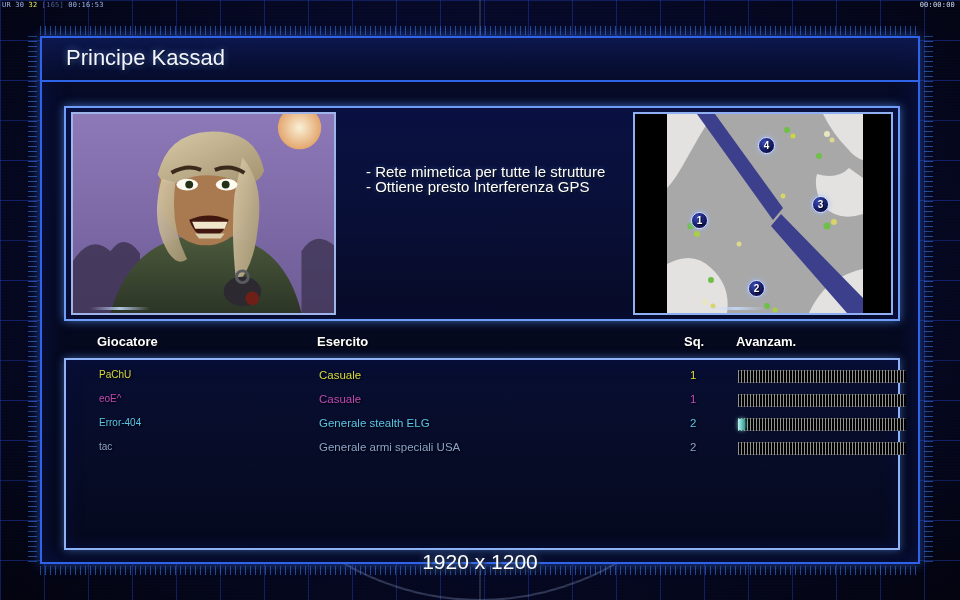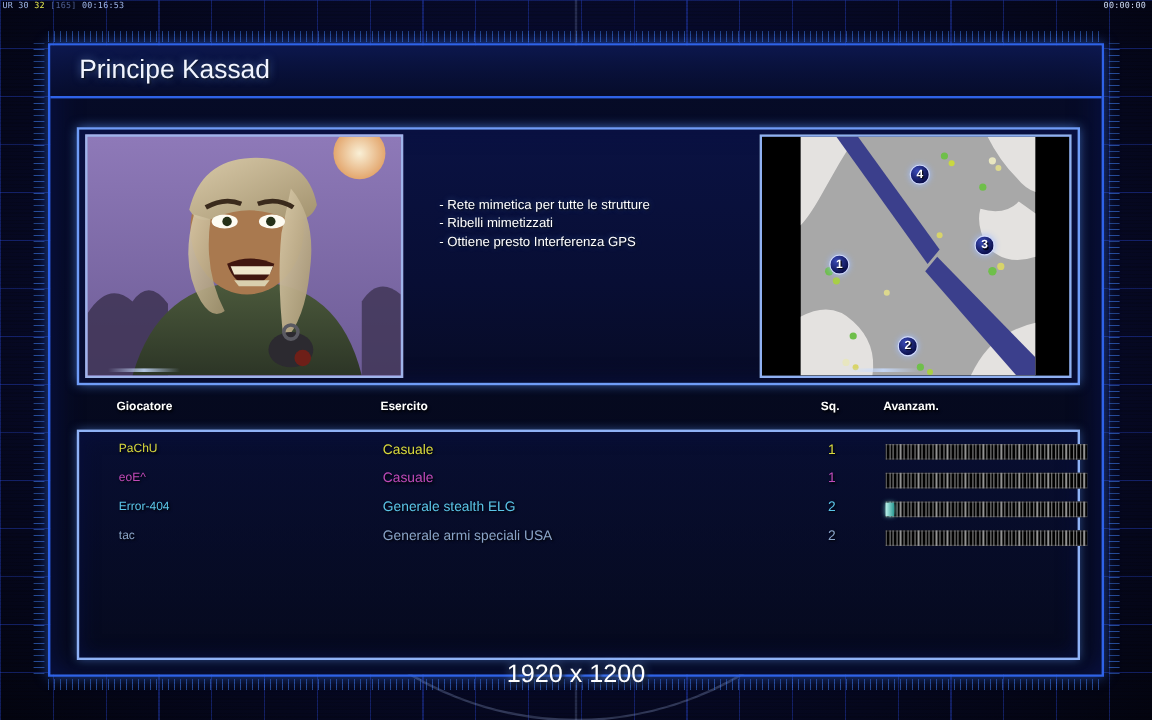--- a/index.html
+++ b/index.html
@@ -82,21 +82,21 @@
     background:linear-gradient(90deg,rgba(190,210,255,0),rgba(200,220,255,.85),rgba(190,210,255,0)); }
 
   
   #portrait{
     position:absolute; left:5px; top:4px; width:265px; height:203px;
     border:2px solid #9fb4ea; overflow:hidden; background:#7d6aa8;
   }
   
   #bullets{
     position:absolute; left:300px; top:56px; width:300px;
-    font-size:11px; line-height:15.3px; color:#ffffff;
+    font-size:15px; line-height:15.3px; color:#ffffff;
     text-shadow:1px 1px 2px #000, 0 0 5px rgba(120,170,255,.45);
   }
   #bullets div{ white-space:nowrap; }
   
   #map-box{
     position:absolute; right:5px; top:4px; width:260px; height:203px;
     border:2px solid #8fb0f2; background:#000; overflow:hidden;
   }
   #map-inner{ position:absolute; left:32px; top:0; width:196px; height:199px; overflow:hidden; }
   .map-pin{
@@ -104,21 +104,21 @@
     background:radial-gradient(circle at 35% 30%,#3a4bb8,#0c1150 70%);
     border:1px solid #cfd9ff;
     box-shadow:0 0 5px rgba(160,190,255,.95);
     color:#fff; font-size:10px; font-weight:bold; text-align:center; line-height:16px;
     text-shadow:1px 1px 1px #000;
   }
 
   
   #table-head{
     position:absolute; left:22px; top:296px; width:836px; height:22px;
-    color:#ffffff; font-size:10px; font-weight:bold;
+    color:#ffffff; font-size:13px; font-weight:bold;
     text-shadow:1px 1px 2px #000;
   }
   #table-head span{ position:absolute; top:0; }
   #table-body{
     position:absolute; left:22px; top:320px; width:836px; height:192px;
     border:2px solid #8fb2f5;
     box-shadow:0 0 8px rgba(90,150,255,.55), inset 0 0 16px rgba(8,16,64,.9);
     background:linear-gradient(180deg,rgba(10,18,66,.55),rgba(6,11,34,.55));
   }
   .prow{ position:absolute; left:0; width:100%; height:24px; }
@@ -216,21 +216,20 @@
         <path d="M121 110 h36 l-3 7 h-30 z" fill="#efe6cb"></path>
         <path d="M124 122 h30 l-4 5 h-22 z" fill="#d9cfae"></path>
         <ellipse cx="172" cy="181" rx="19" ry="15" fill="#2c2a30"></ellipse>
         <circle cx="172" cy="166" r="6" fill="none" stroke="#5a5a62" stroke-width="3"></circle>
         <circle cx="182" cy="188" r="7" fill="#6e1f18"></circle>
       </svg>
     </div>
 
     <div id="bullets">
       <div>- Rete mimetica per tutte le strutture</div>
-      <div>- Ribelli mimetizzati</div>
       <div>- Ottiene presto Interferenza GPS</div>
     </div>
 
     <div id="map-box">
       <div id="map-inner">
         <svg viewBox="0 0 196 199" preserveAspectRatio="none" style="width:100%;height:100%;display:block">
           <rect width="196" height="199" fill="#a8a8a8"></rect>
           <path d="M0 0 h46 q-14 22 -26 44 q-12 22 -20 30 z" fill="#e4e2e0"></path>
           <path d="M196 0 h-40 q10 20 24 34 q8 10 16 12 z" fill="#e4e2e0"></path>
           <path d="M0 150 q26 -14 44 4 q20 18 16 45 h-60 z" fill="#e4e2e0"></path>

